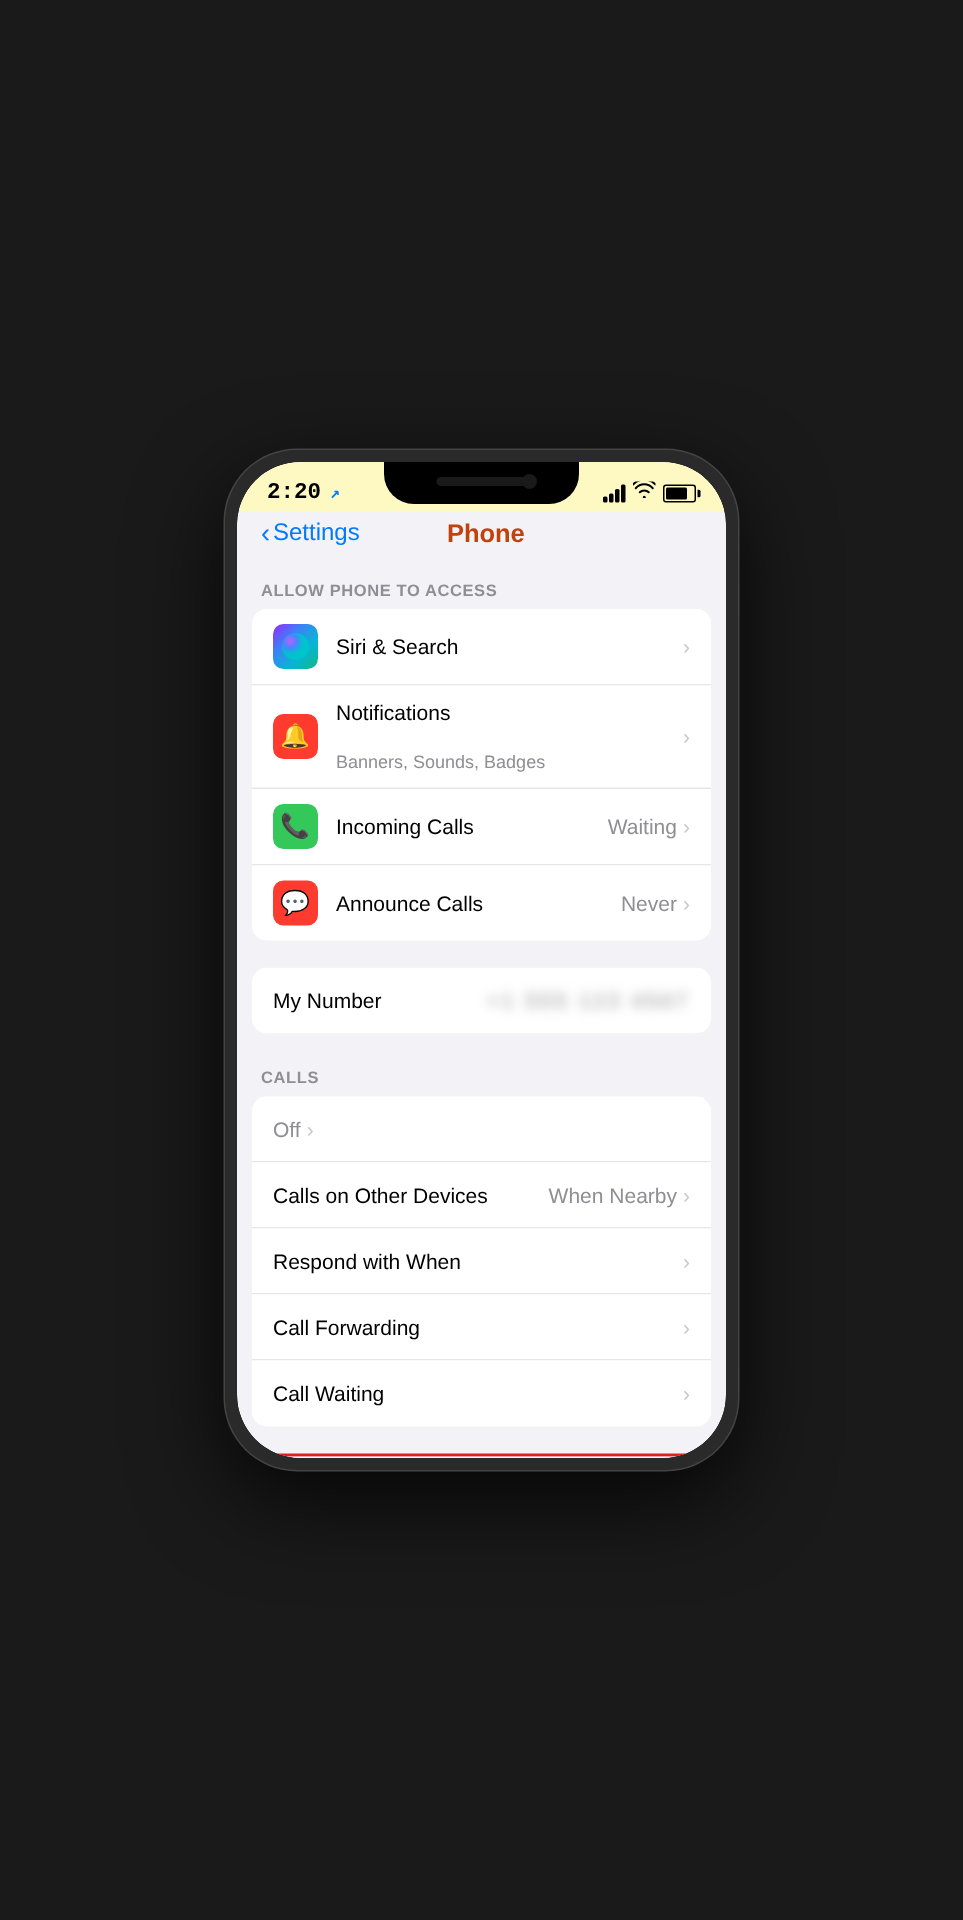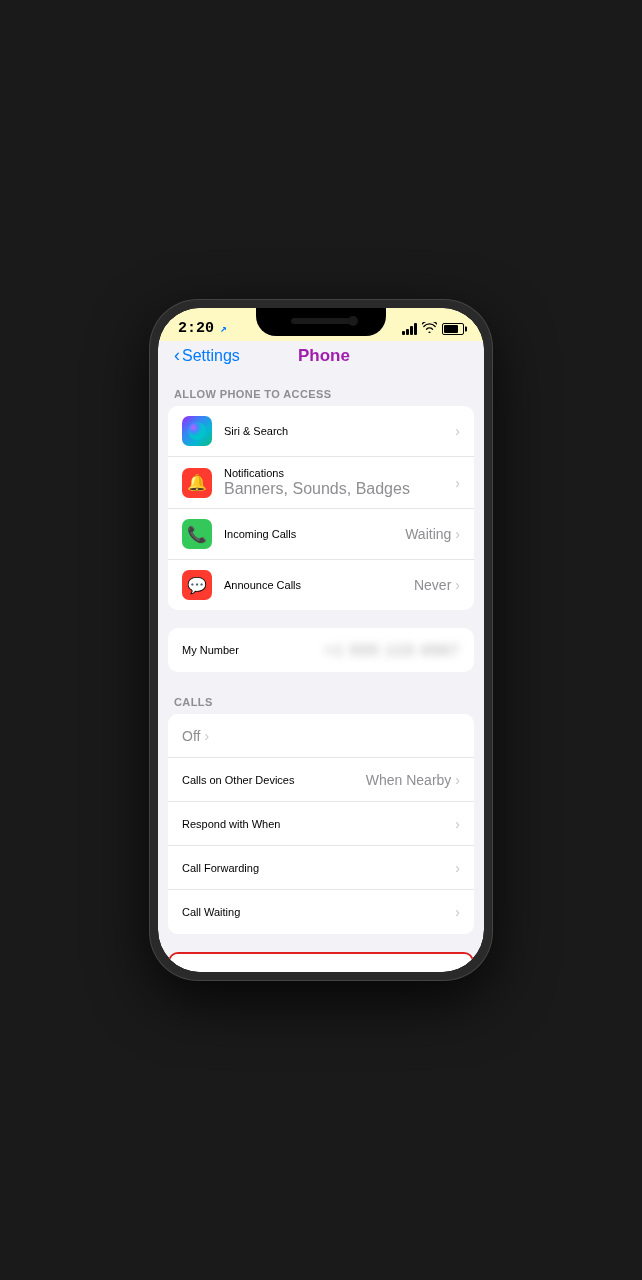--- a/index.html
+++ b/index.html
@@ -165,21 +165,21 @@
       font-size: 16px;
       gap: 2px;
       cursor: pointer;
     }
 
     .nav-title {
       flex: 1;
       text-align: center;
       font-size: 17px;
       font-weight: 600;
-      color: #a21caf;
+      color: #c2410c;
       margin-right: 60px;
     }
 
     
     .scroll-content {
       flex: 1;
       overflow-y: auto;
       padding: 8px 0 20px 0;
     }
 
@@ -228,28 +228,28 @@
       font-size: 16px;
     }
 
     .list-item-content {
       flex: 1;
       display: flex;
       flex-direction: column;
     }
 
     .list-item-title {
-      font-size: 11px;
+      font-size: 14px;
       color: #000;
     }
 
     .list-item-subtitle {
-      font-size: 16px;
+      font-size: 12px;
       color: #8e8e93;
-      margin-top: 1px;
+      margin-top: 18px;
     }
 
     .list-item-right {
       display: flex;
       align-items: center;
       gap: 4px;
       color: #8e8e93;
       font-size: 14px;
     }
 

